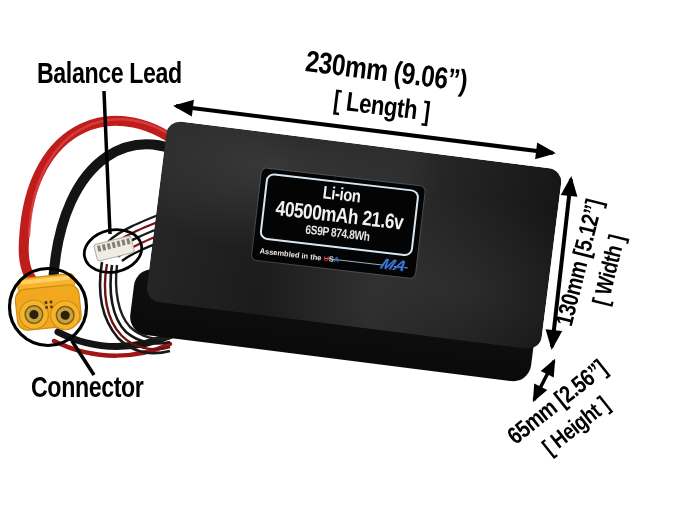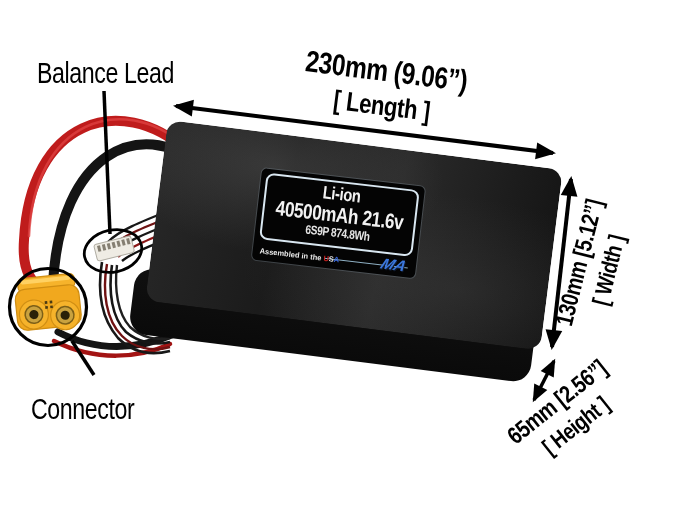--- a/index.html
+++ b/index.html
@@ -3,21 +3,21 @@
 <meta charset="utf-8">
 <style>
   html,body{margin:0;padding:0;background:#fff;}
   .stage{
     position:relative;width:686px;height:511px;background:#ffffff;
     overflow:hidden;font-family:"Liberation Sans",sans-serif;color:#000;
   }
   .abs{position:absolute;}
   svg{position:absolute;left:0;top:0;}
   
-  .ann{font-weight:normal;color:#000;white-space:nowrap;line-height:1.05;}
+  .ann{font-weight:bold;color:#000;white-space:nowrap;line-height:1.05;}
   .cond{display:inline-block;transform:scaleX(0.8);transform-origin:0 50%;letter-spacing:-0.5px;}
   .condc{display:inline-block;transform:scaleX(0.82);transform-origin:50% 50%;letter-spacing:-0.5px;}
   .dim-block{position:absolute;text-align:center;font-weight:bold;color:#000;}
   .dim-line1{font-size:30px;line-height:36px;white-space:nowrap;}
   .dim-line2{font-size:27px;line-height:34px;white-space:nowrap;}
   .dim-sm1{font-size:24px;line-height:30px;white-space:nowrap;}
   .dim-sm2{font-size:23px;line-height:30px;white-space:nowrap;}
   
   .battery{
     position:absolute;left:168px;top:120px;width:398px;height:182px;
@@ -159,21 +159,21 @@
 
     <line x1="176" y1="106" x2="553" y2="153" stroke="#000" stroke-width="4" marker-start="url(#ah)" marker-end="url(#ah)"></line>
     <line x1="571" y1="179" x2="552" y2="347" stroke="#000" stroke-width="4" marker-start="url(#ah)" marker-end="url(#ah)"></line>
     <line x1="554" y1="361" x2="534" y2="400" stroke="#000" stroke-width="3.5" marker-start="url(#ah)" marker-end="url(#ah)"></line>
   </svg>
 
   <div class="abs ann z4" style="left:37px;top:58px;font-size:29px;">
     <span class="cond">Balance Lead</span>
   </div>
 
-  <div class="abs ann z4" style="left:31px;top:394px;font-size:29px;">
+  <div class="abs ann z4" style="left:31px;top:372px;font-size:29px;">
     <span class="cond">Connector</span>
   </div>
 
   <div class="dim-block z4" style="left:234px;top:53px;width:300px;transform:rotate(7.2deg);">
     <div class="dim-line1"><span class="condc">230mm (9.06”)</span></div>
     <div class="dim-line2"><span class="condc">[ Length ]</span></div>
   </div>
 
   <div class="dim-block z4" style="left:484px;top:236px;width:220px;transform:rotate(-76deg);">
     <div class="dim-sm1"><span class="condc">130mm [5.12”]</span></div>

